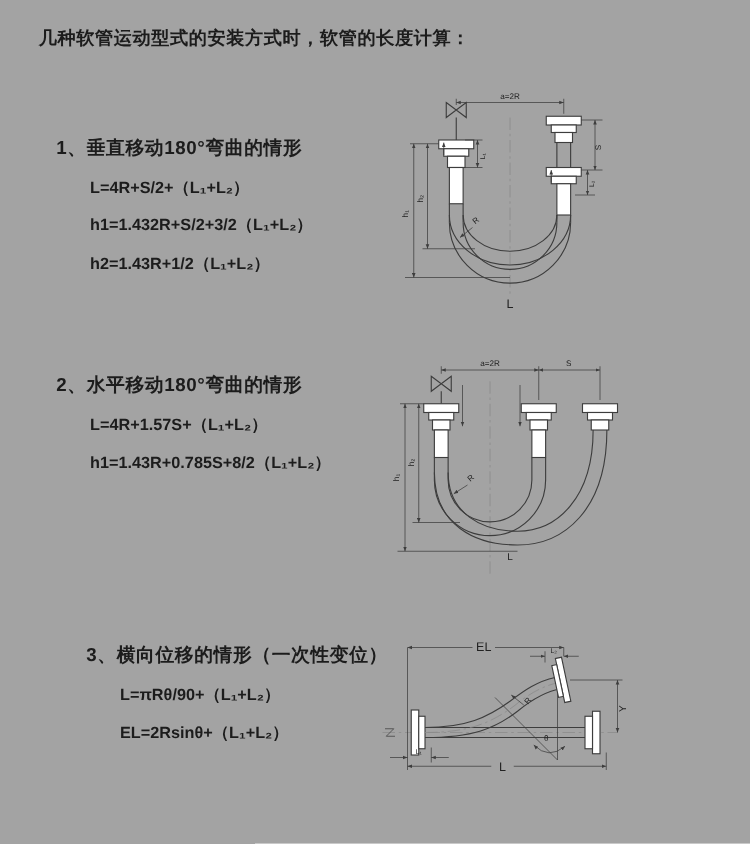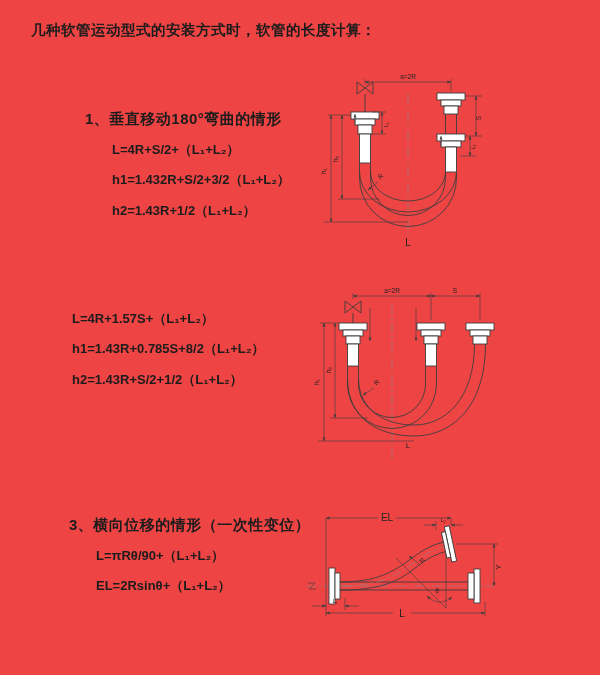--- a/index.html
+++ b/index.html
@@ -1,17 +1,17 @@
 <!DOCTYPE html>
 <html><head>
 <meta charset="utf-8">
 <style>
   html,body{margin:0;padding:0;background:#fff;}
   .page{
-    position:relative;width:600px;height:675px;background:#ef4444;overflow:hidden;
+    position:relative;width:600px;height:675px;background:#a3a3a3;overflow:hidden;
     font-family:"Liberation Sans","DejaVu Sans",sans-serif;color:#1c1c1c;
   }
   .title{
     position:absolute;left:31px;top:21px;font-size:14.5px;font-weight:bold;
     letter-spacing:0.5px;white-space:nowrap;
   }
   .sec{position:absolute;left:45px;}
   .sec-h{font-size:15px;font-weight:bold;line-height:21px;white-space:nowrap;letter-spacing:0.5px;}
   .frm{font-size:13px;font-weight:bold;line-height:21px;margin:9.5px 0 0 27px;white-space:nowrap;}
   .diag{position:absolute;}
@@ -24,31 +24,31 @@
   .lbl-lg{font-size:10px;}
   .lbl-md{font-size:8px;}
 </style>
 </head>
 <body>
 
 <div class="page">
 
   <div class="title">几种软管运动型式的安装方式时，软管的长度计算：</div>
 
-  <div class="sec" style="top:108px;margin-left:40px;">
+  <div class="sec" style="top:108px;">
     <div class="sec-h">1、垂直移动180°弯曲的情形</div>
     <div class="frm">L=4R+S/2+（L₁+L₂）</div>
     <div class="frm">h1=1.432R+S/2+3/2（L₁+L₂）</div>
     <div class="frm">h2=1.43R+1/2（L₁+L₂）</div>
   </div>
 
   <div class="sec" style="top:298px;">
+    <div class="sec-h">2、水平移动180°弯曲的情形</div>
     <div class="frm">L=4R+1.57S+（L₁+L₂）</div>
     <div class="frm">h1=1.43R+0.785S+8/2（L₁+L₂）</div>
-    <div class="frm">h2=1.43R+S/2+1/2（L₁+L₂）</div>
   </div>
 
   <div class="sec" style="top:514px;margin-left:24px;">
     <div class="sec-h">3、横向位移的情形（一次性变位）</div>
     <div class="frm">L=πRθ/90+（L₁+L₂）</div>
     <div class="frm">EL=2Rsinθ+（L₁+L₂）</div>
   </div>
 
   <svg class="diag" style="left:308px;top:66px;width:290px;height:195px;" viewBox="0 0 290 195">
     <defs>

